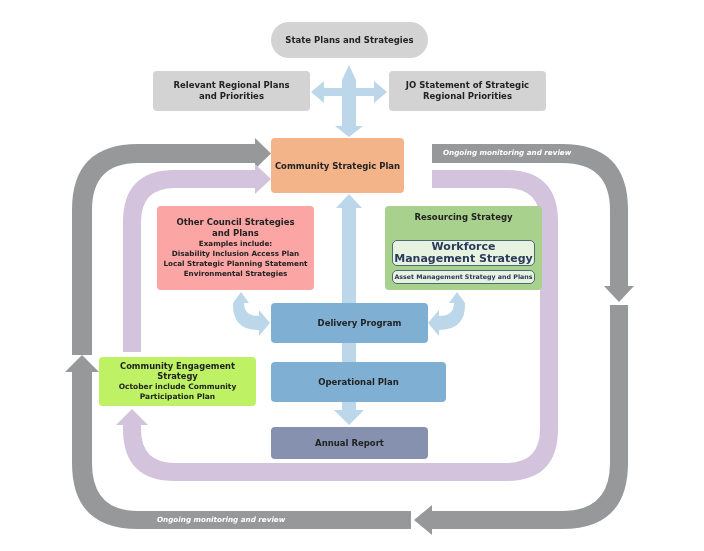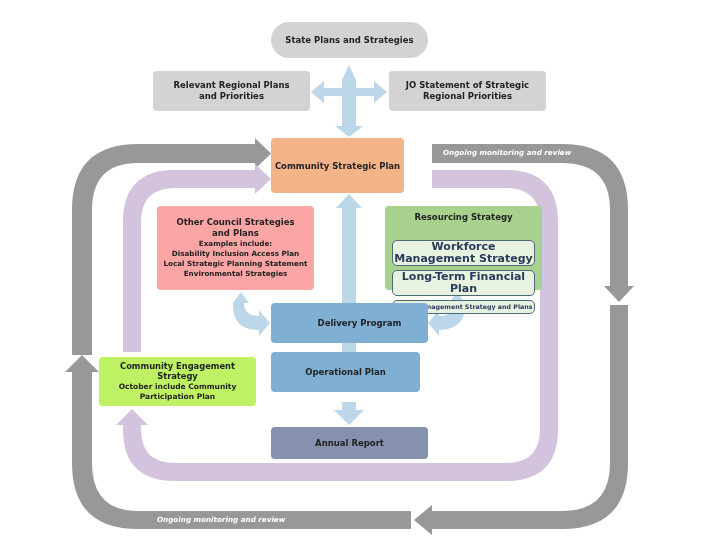--- a/index.html
+++ b/index.html
@@ -90,29 +90,28 @@
 and Plans</span>
   <span>Examples include:</span>
   <span>Disability Inclusion Access Plan</span>
   <span>Local Strategic Planning Statement</span>
   <span>Environmental Strategies</span>
 </div>
 
 <div class="box green" style="left:385px;top:206px;width:157px;height:84px;">
   <span class="title">Resourcing Strategy</span>
   <div class="pill">Workforce Management Strategy</div>
-  <div class="pill">Long-Term Financial Plan</div>
   <div class="pill" style="font-size:6.3px;">Asset Management Strategy and Plans</div>
 </div>
 
 <div class="box blue" style="left:271px;top:303px;width:157px;height:40px;padding-left:20px;">
   <span>Delivery Program</span>
 </div>
 
-<div class="box blue" style="left:271px;top:352px;width:149px;height:40px;">
+<div class="box blue" style="left:271px;top:362px;width:175px;height:40px;">
   <span>Operational Plan</span>
 </div>
 
 <div class="box report" style="left:271px;top:427px;width:157px;height:32px;">
   <span>Annual Report</span>
 </div>
 
 <div class="box purple" style="left:99px;top:357px;width:157px;height:49px;">
   <span class="title">Community Engagement Strategy</span>
   <span style="white-space:pre-line;">October include Community

